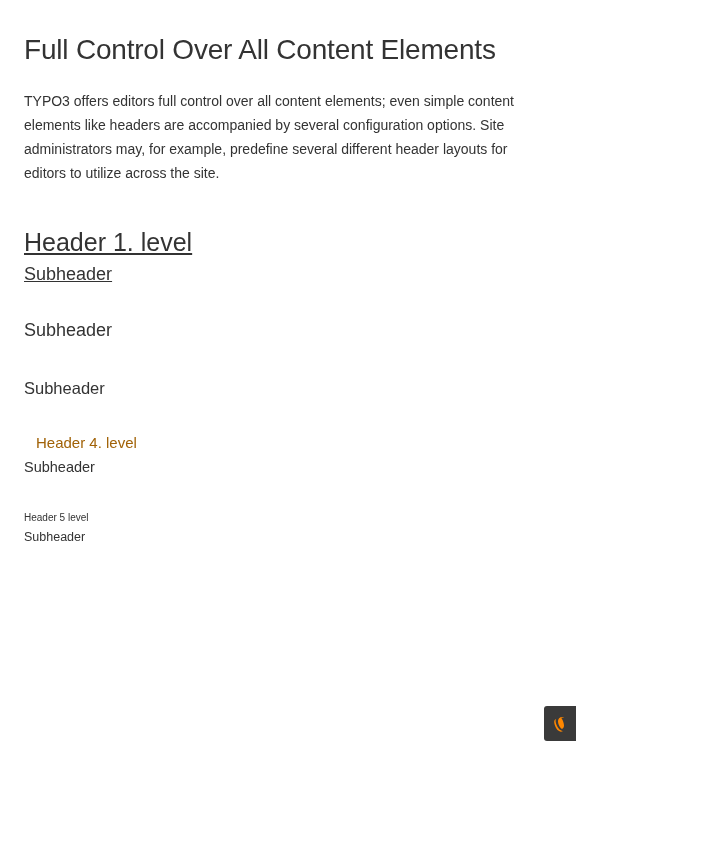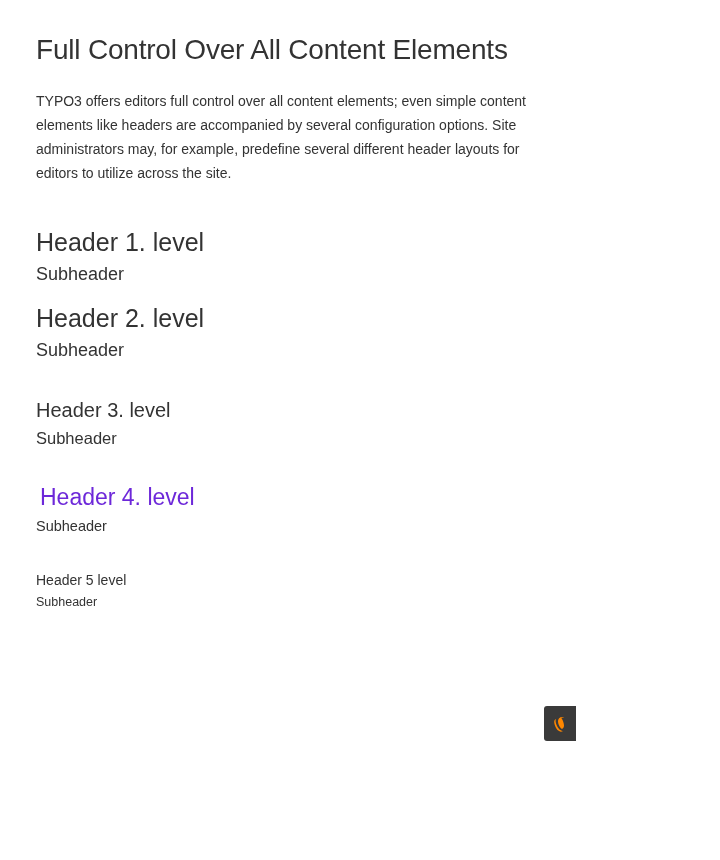--- a/index.html
+++ b/index.html
@@ -14,21 +14,21 @@
     color: #333333;
     overflow: hidden;
     position: relative;
   }
 
   .page {
     position: relative;
     width: 576px;
     height: 860px;
     box-sizing: border-box;
-    padding: 0 36px;
+    padding: 0 24px;
   }
 
   .content {
     padding-top: 32px;
   }
 
   .page-title {
     font-size: 28px;
     line-height: 1.25;
     font-weight: 400;
@@ -88,50 +88,50 @@
   }
   .sub3 {
     font-size: 16.5px;
     font-weight: 400;
     line-height: 1.3;
     color: #333333;
     margin: 0;
   }
 
   .h4 {
-    font-size: 23px;
-    font-weight: 400;
-    line-height: 1.2;
-    color: #6d28d9;
-    margin: 0 0 6px 4px;
+    font-size: 15px;
+    font-weight: 400;
+    line-height: 1.2;
+    color: #a16207;
+    margin: 0 0 6px 12px;
   }
   .sub4 {
     font-size: 14.5px;
     font-weight: 400;
     line-height: 1.3;
     color: #333333;
     margin: 0;
   }
 
   .h5 {
-    font-size: 14px;
+    font-size: 10px;
     font-weight: 400;
     line-height: 1.2;
     color: #333333;
     margin: 0 0 5px 0;
   }
   .sub5 {
     font-size: 12.5px;
     font-weight: 400;
     line-height: 1.3;
     color: #333333;
     margin: 0;
   }
 
-  .block-1 { margin-bottom: 16px; }
+  .block-1 { margin-bottom: 32px; text-decoration: underline; }
   .block-2 { margin-bottom: 36px; }
   .block-3 { margin-bottom: 34px; }
   .block-4 { margin-bottom: 36px; }
   .block-5 { margin-bottom: 42px; }
 
   .link-heading {
     display: inline-block;
     font-size: 25px;
     font-weight: 400;
     line-height: 1.2;
@@ -167,26 +167,24 @@
     <h1 class="page-title">Full Control Over All Content Elements</h1>
 
     <p class="intro">TYPO3 offers editors full control over all content elements; even simple content elements like headers are accompanied by several configuration options. Site administrators may, for example, predefine several different header layouts for editors to utilize across the site.</p>
 
     <div class="block block-1">
       <div class="h1">Header 1. level</div>
       <div class="sub1">Subheader</div>
     </div>
 
     <div class="block block-2">
-      <div class="h2">Header 2. level</div>
       <div class="sub2">Subheader</div>
     </div>
 
     <div class="block block-3">
-      <div class="h3">Header 3. level</div>
       <div class="sub3">Subheader</div>
     </div>
 
     <div class="block block-4">
       <div class="h4">Header 4. level</div>
       <div class="sub4">Subheader</div>
     </div>
 
     <div class="block block-5">
       <div class="h5">Header 5 level</div>

